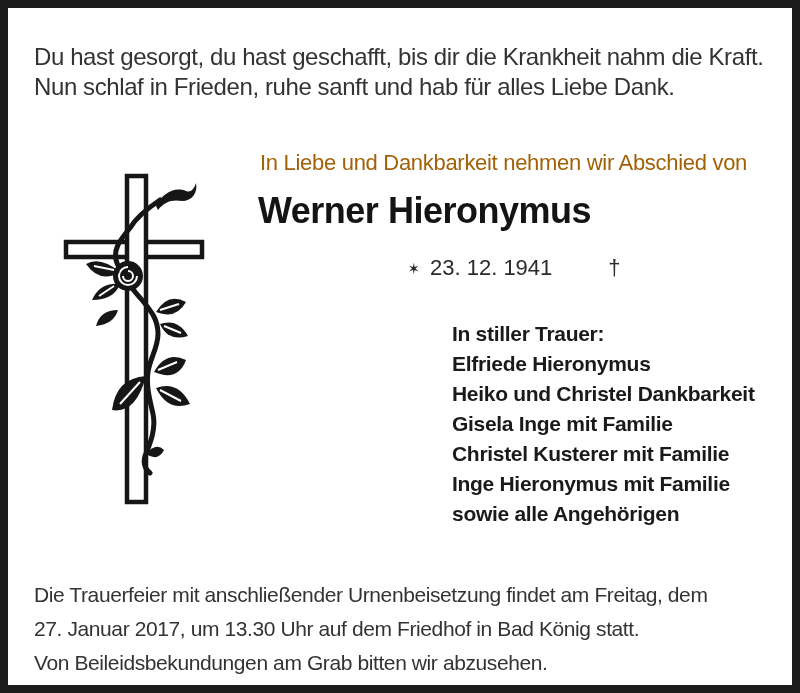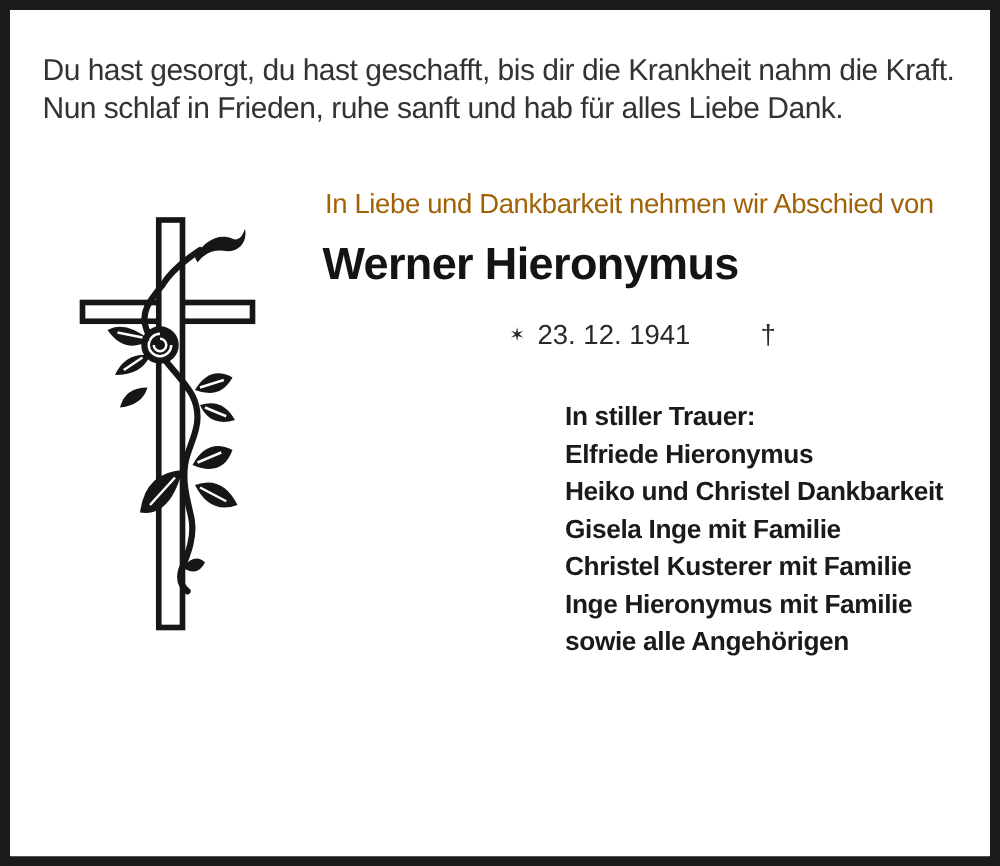--- a/index.html
+++ b/index.html
@@ -118,14 +118,19 @@
   <div class="mourners">
     <div>In stiller Trauer:</div>
     <div>Elfriede Hieronymus</div>
     <div>Heiko und Christel Dankbarkeit</div>
     <div>Gisela Inge mit Familie</div>
     <div>Christel Kusterer mit Familie</div>
     <div>Inge Hieronymus mit Familie</div>
     <div>sowie alle Angehörigen</div>
   </div>
 
+  <div class="closing">
+    <div>Die Trauerfeier mit anschließender Urnenbeisetzung findet am Freitag, dem</div>
+    <div>27. Januar 2017, um 13.30 Uhr auf dem Friedhof in Bad König statt.</div>
+    <div>Von Beileidsbekundungen am Grab bitten wir abzusehen.</div>
+  </div>
 
 </div>
 
 </body></html>

